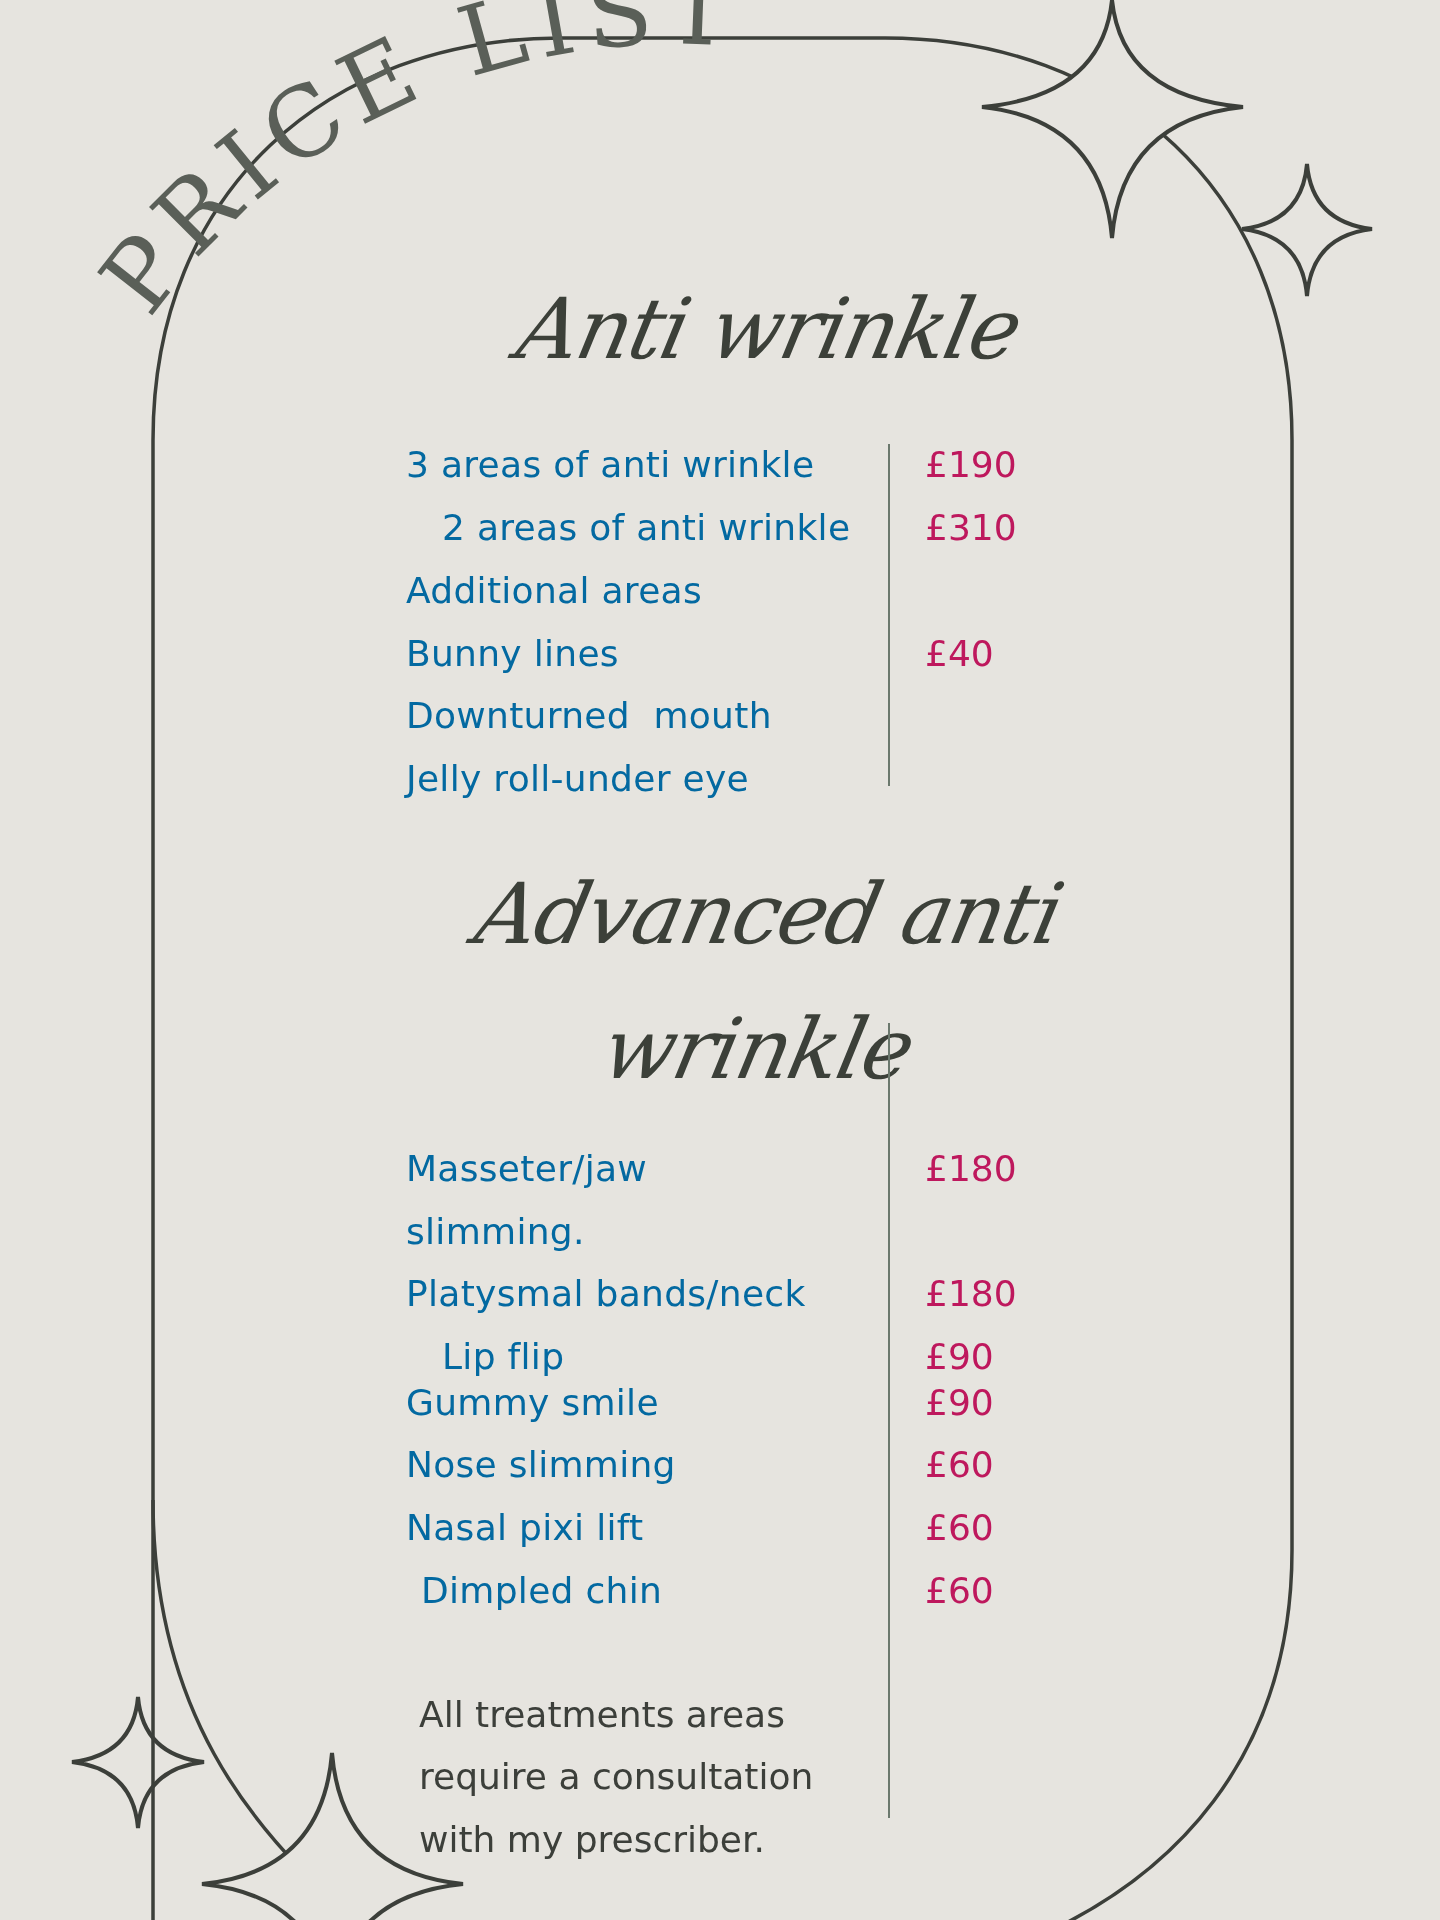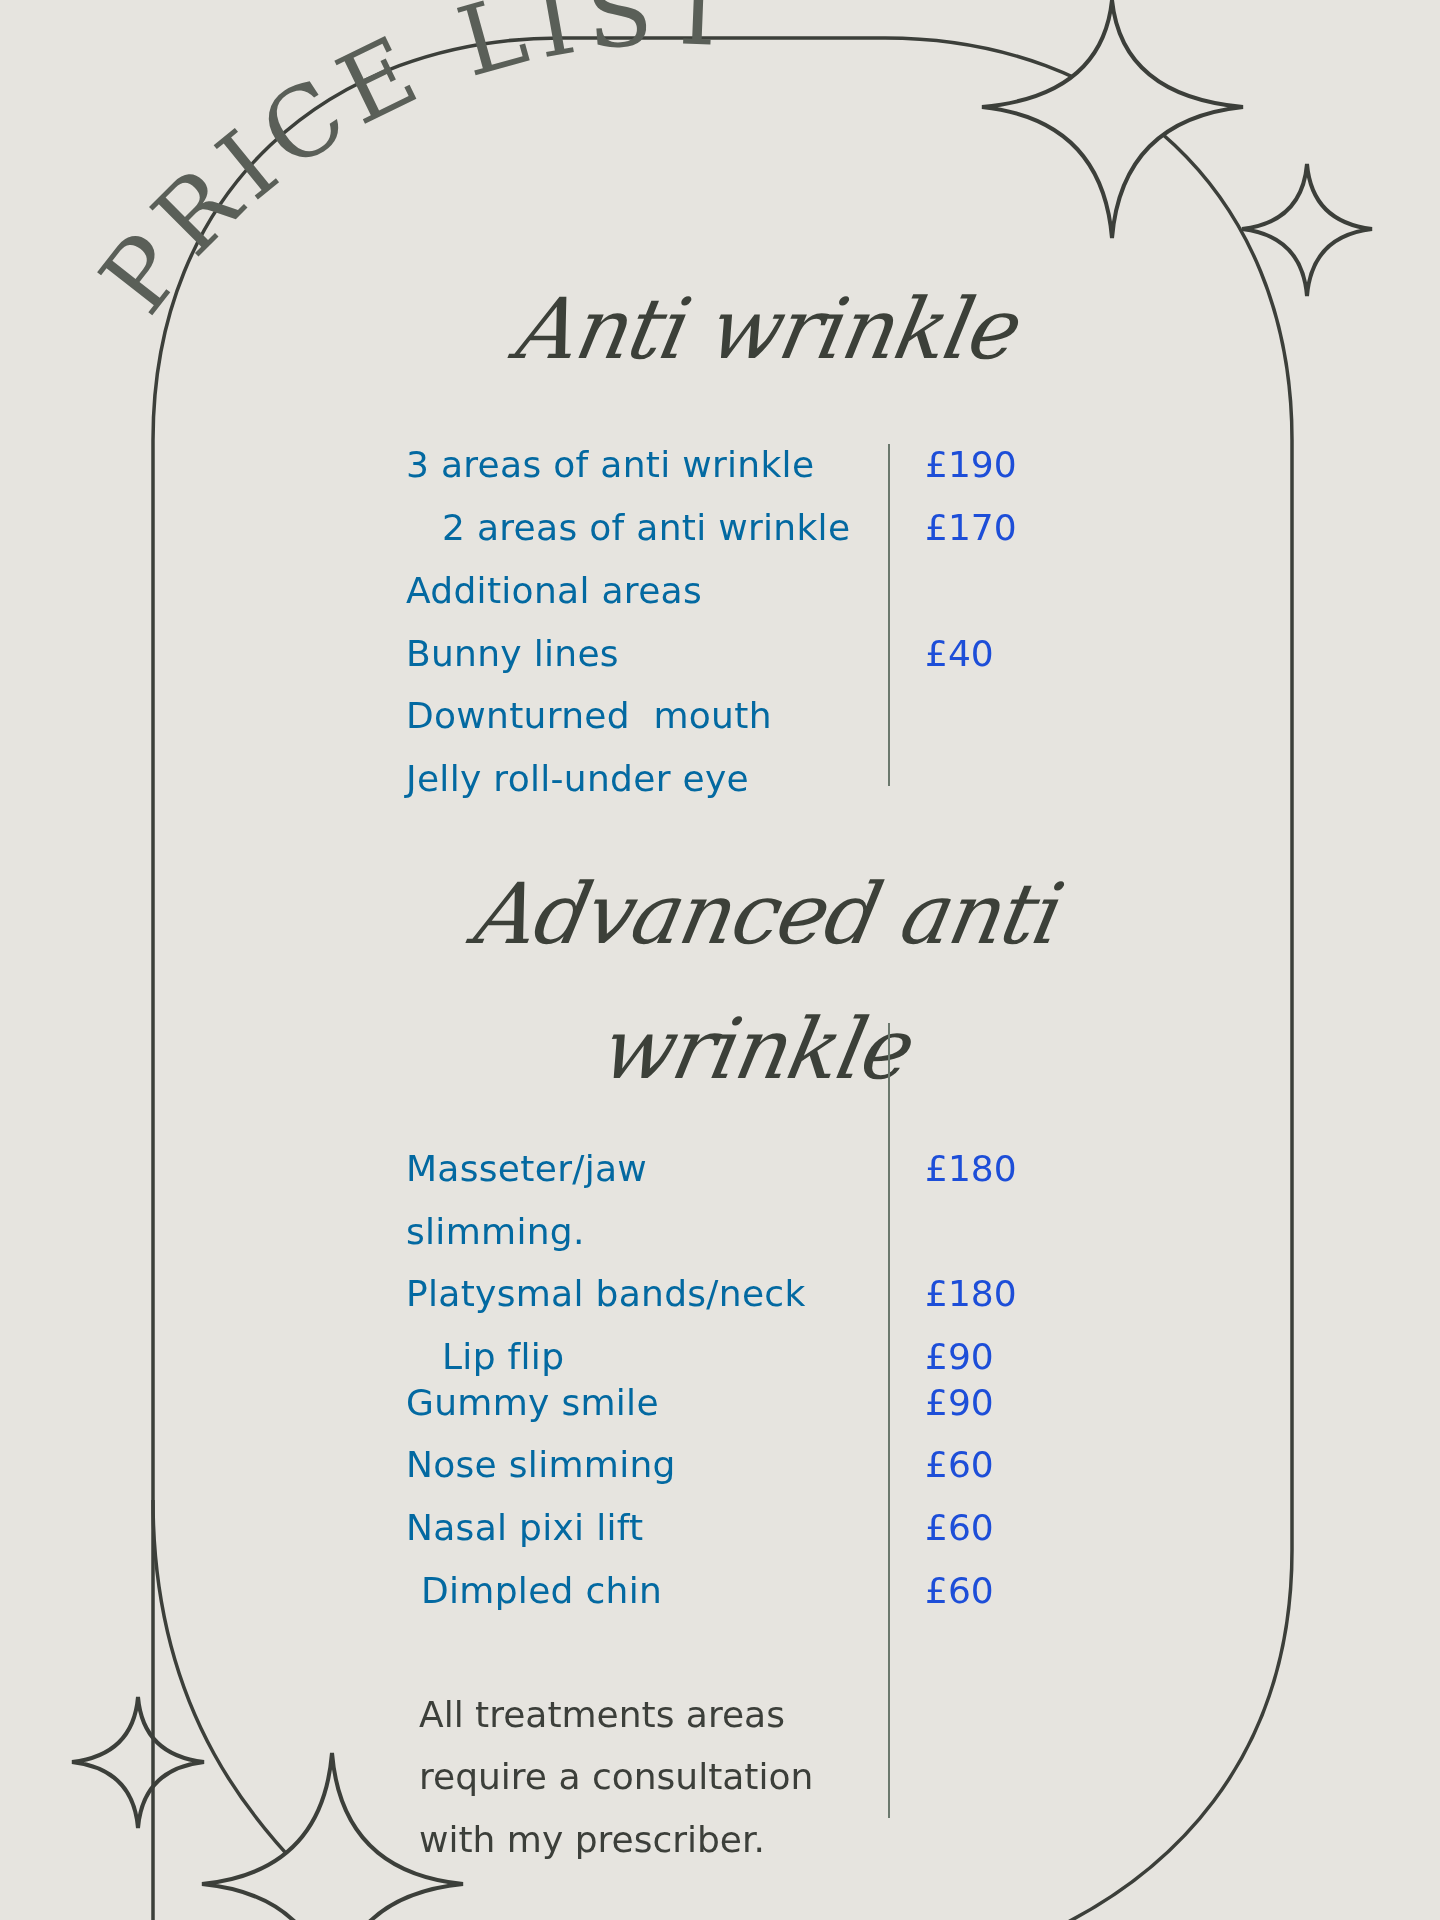--- a/index.html
+++ b/index.html
@@ -2,21 +2,21 @@
 <html><head>
 <meta charset="utf-8">
 <style>
   html, body { margin:0; padding:0; }
   body { width:1440px; height:1920px; background:#e6e4df; position:relative; overflow:hidden;
          font-family:"DejaVu Sans", sans-serif; color:#3c3f3a; }
   svg.deco { position:absolute; left:0; top:0; width:1440px; height:1920px; }
   .script { position:absolute; font-family:"DejaVu Serif", serif; font-style:italic; color:#3c4039;
             font-size:84px; letter-spacing:-2px; white-space:nowrap; transform:skewX(-12deg); }
   .item { position:absolute; left:406px; font-size:36px; line-height:36px; white-space:nowrap; color:#0369a1; letter-spacing:0.3px; }
-  .price { position:absolute; left:925px; font-size:36px; line-height:36px; white-space:nowrap; color:#1d4ed8; }
+  .price { position:absolute; left:925px; font-size:36px; line-height:36px; white-space:nowrap; color:#be185d; }
   .divider { position:absolute; left:888px; width:2px; background:#6b786d; }
   .note { position:absolute; left:419px; font-size:36px; line-height:36px; white-space:nowrap; color:#3c3f3a; }
 </style>
 </head>
 <body>
 
 <svg class="deco" viewBox="0 0 1440 1920">
   <defs>
     <path id="titleArc" d="M 150 320 A 640 640 0 0 1 820 60"></path>
   </defs>
@@ -42,21 +42,21 @@
   </g>
 </svg>
 
 <div class="script" style="left:520px; top:280px;">Anti wrinkle</div>
 
 <div class="divider" style="top:444px; height:342px;"></div>
 
 <div class="item" style="top:447px;">3 areas of anti wrinkle</div>
 <div class="price" style="top:447px;">£190</div>
 <div class="item" style="top:510px;margin-left:36px;">2 areas of anti wrinkle</div>
-<div class="price" style="top:510px;">£170</div>
+<div class="price" style="top:510px;">£310</div>
 <div class="item" style="top:573px;">Additional areas</div>
 <div class="price" style="top:573px;"></div>
 <div class="item" style="top:636px;">Bunny lines</div>
 <div class="price" style="top:636px;">£40</div>
 <div class="item" style="top:698px; white-space:pre;">Downturned  mouth</div>
 <div class="price" style="top:698px;"></div>
 <div class="item" style="top:761px;text-align:right;">Jelly roll-under eye</div>
 <div class="price" style="top:761px;"></div>
 
 <div class="script" style="left:478px; top:865px;">Advanced anti</div>

